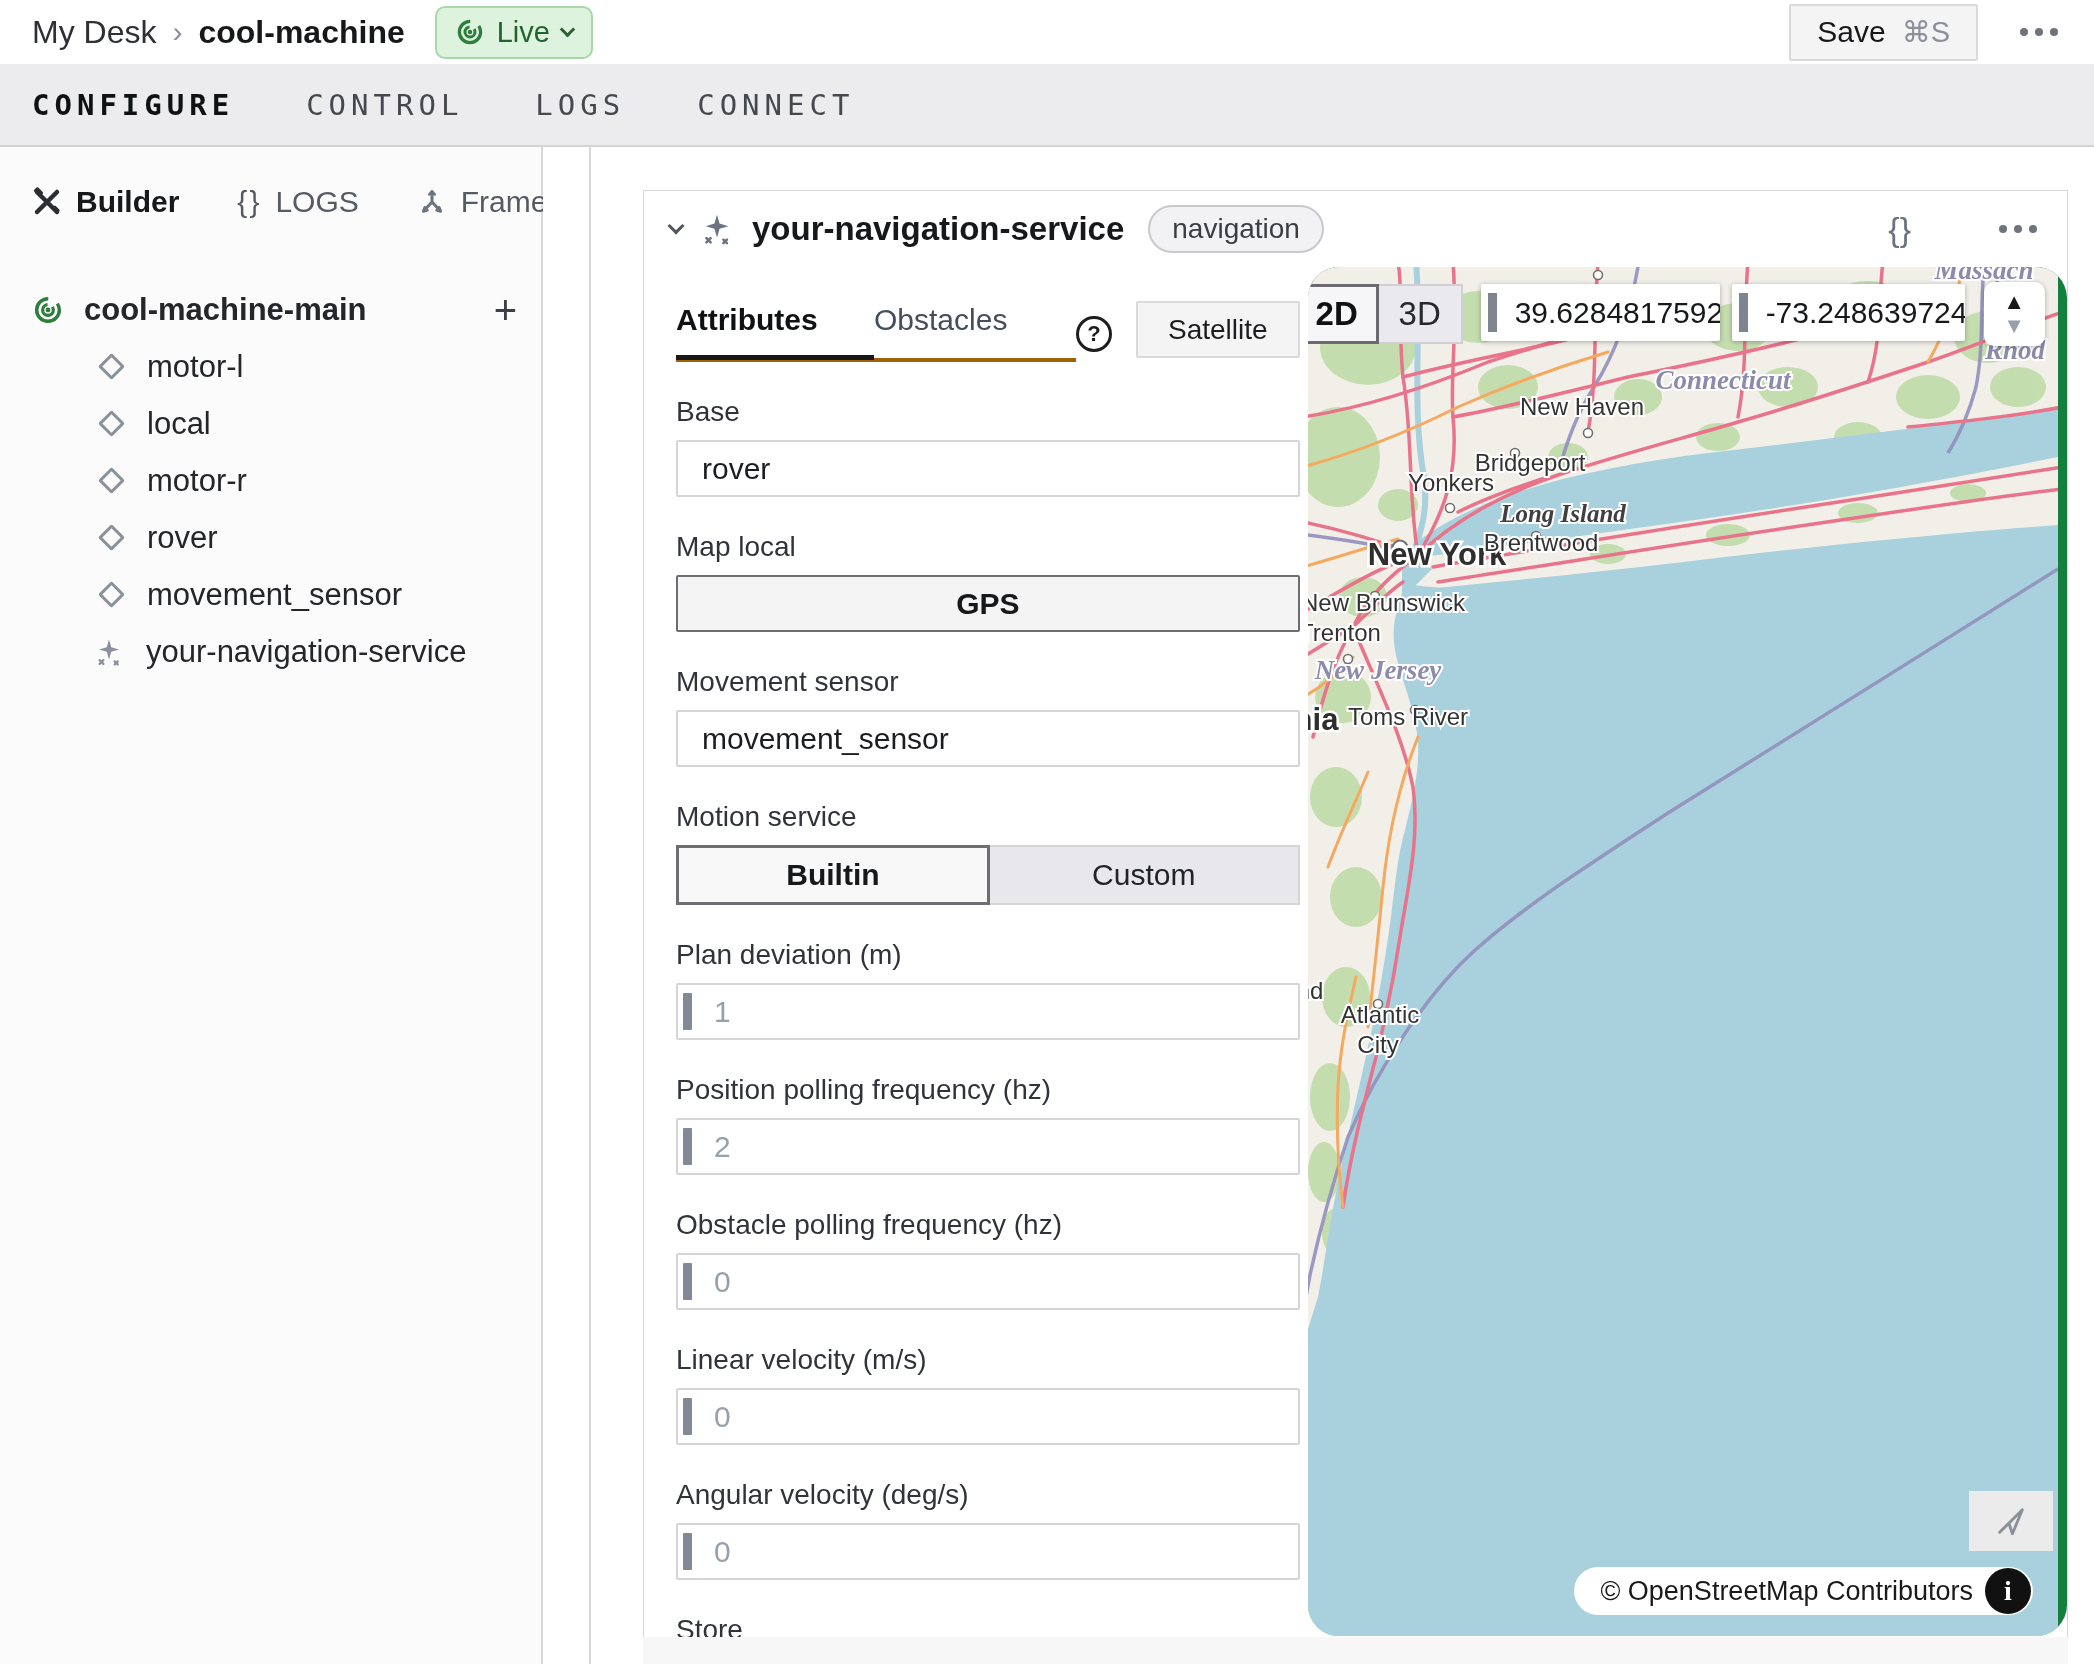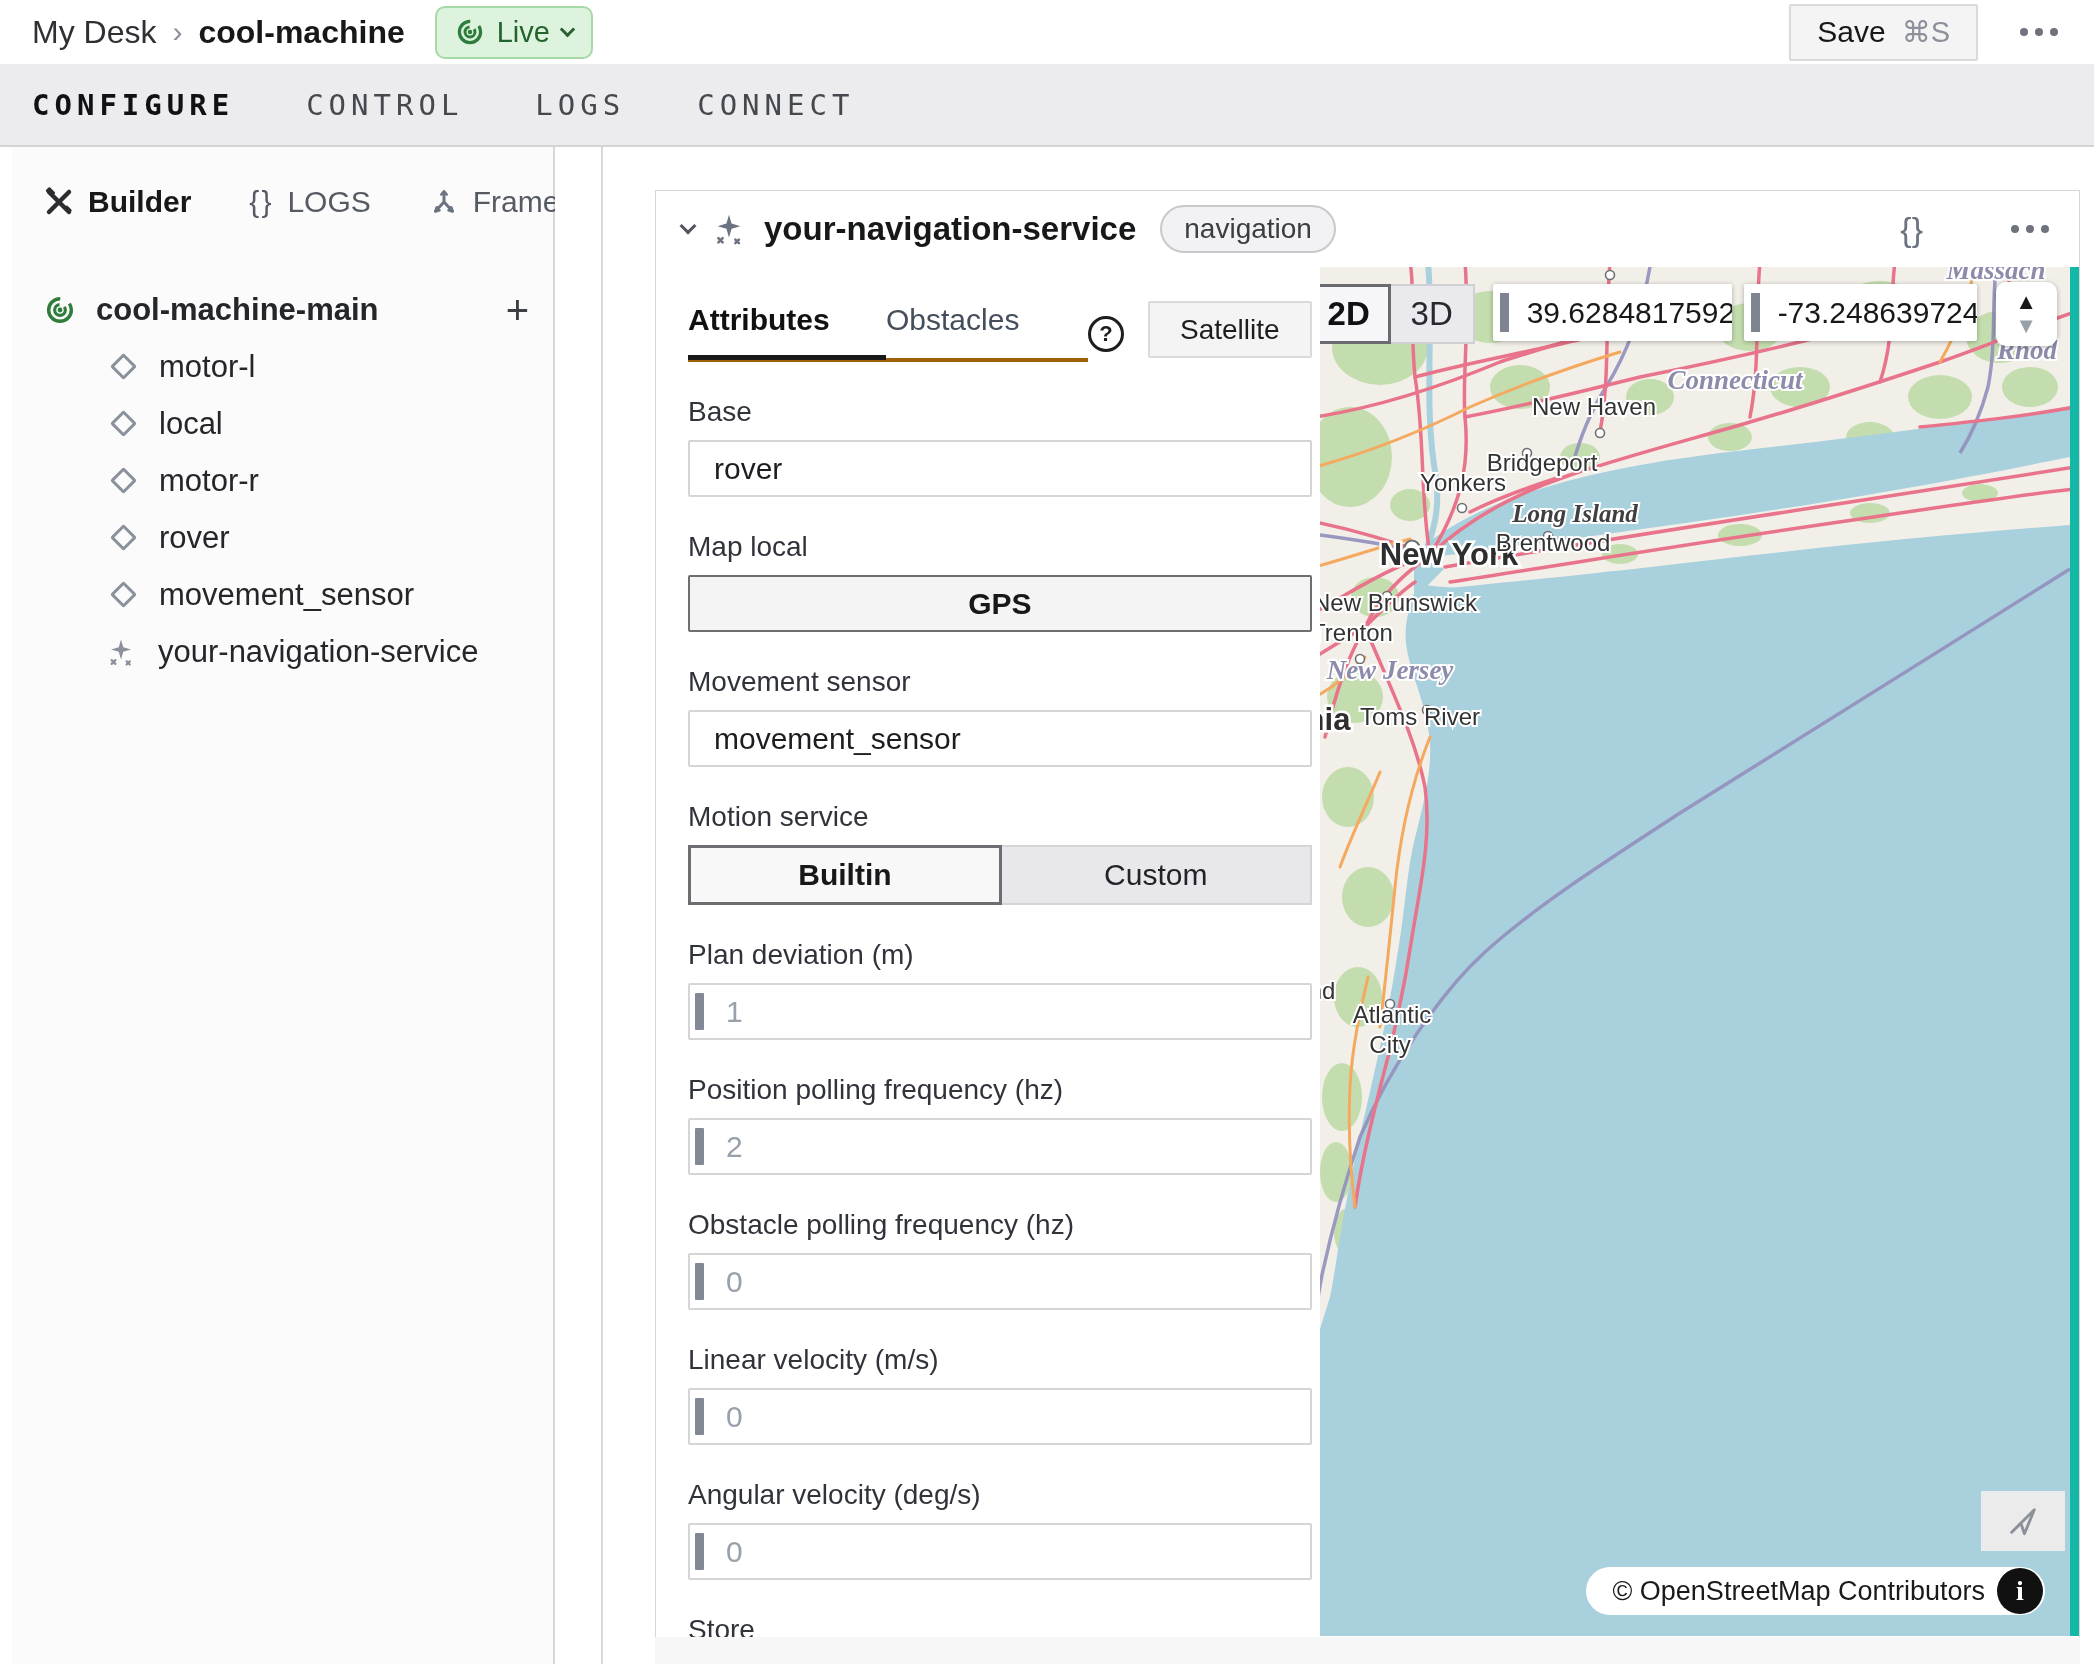--- a/index.html
+++ b/index.html
@@ -26,21 +26,21 @@
   .menu-dots i { width:8px; height:8px; border-radius:50%; background:#6f737c; }
 
   
   .tabbar { height:83px; background:#ececee; border-bottom:2px solid #d4d4d6;
             display:flex; align-items:center; gap:72px; padding:0 32px;
             font-family:"DejaVu Sans Mono", monospace; }
   .tabbar .tab { font-size:29px; letter-spacing:5px; color:#45484e; cursor:pointer; }
   .tabbar .tab.active { color:#101113; font-weight:bold; }
 
   
-  .content { display:flex; height:1517px;margin-left:12px; }
+  .content { display:flex; height:1517px; }
   .sidebar { width:543px; background:#fbfbfb; border-right:2px solid #d8d8d8; padding:20px 0 0 0; }
   .gutter  { width:48px; background:#fff; border-right:2px solid #d8d8d8; }
   .main    { flex:1; background:#fff; position:relative; }
 
   
   .modes { display:flex; align-items:center; gap:58px; padding:18px 32px 10px 32px; }
   .mode { display:flex; align-items:center; gap:14px; cursor:pointer; }
   .mode .txt { font-size:30px; color:#565b63; }
   .mode.active .txt { color:#17181a; font-weight:bold; }
   .braces { font-size:30px; color:#565b63; font-weight:500; letter-spacing:2px; }
@@ -94,21 +94,21 @@
                         background:#828896; border-radius:1px; }
   .gps-btn { height:57px; background:#f4f4f5; border:2px solid #6d6d72; border-radius:2px;
              display:flex; align-items:center; justify-content:center;
              font-size:30px; font-weight:bold; color:#17181a; cursor:pointer; }
   .seg { display:flex; height:60px; }
   .seg .opt { flex:1; display:flex; align-items:center; justify-content:center; font-size:30px; cursor:pointer; }
   .seg .opt.on { background:#f8f8f9; border:3px solid #6d6d72; font-weight:bold; color:#17181a; }
   .seg .opt.off { background:#e8e8ec; border:2px solid #d5d5d7; border-left:none; color:#212327; }
 
   
-  .map { position:relative; width:796px; height:1369px; overflow:hidden; background:#14b8a6; }
+  .map { position:relative; width:796px; height:1369px; overflow:hidden; background:#15803d;border-radius:31px; }
   .map svg.geo { position:absolute; inset:0; }
   .map-toggle { position:absolute; left:-13px; top:17px; display:flex; }
   .mt-btn { width:84px; height:60px; display:flex; align-items:center; justify-content:center;
             font-size:33px; cursor:pointer; }
   .mt-btn.on { background:#f6f6f8; border:3px solid #6a6a70; font-weight:bold; color:#101113; }
   .mt-btn.off { background:#e9e9ee; border:2px solid #cfcfd4; border-left:none; color:#26282c; }
   .coord { position:absolute; top:17px; height:57px; background:#fff; border-radius:2px;
            box-shadow:0 1px 5px rgba(0,0,0,.3); }
   .coord input { position:absolute; inset:0; border:none; outline:none; background:transparent;
                  font-size:30px; color:#17181a; padding-left:34px; width:100%;

